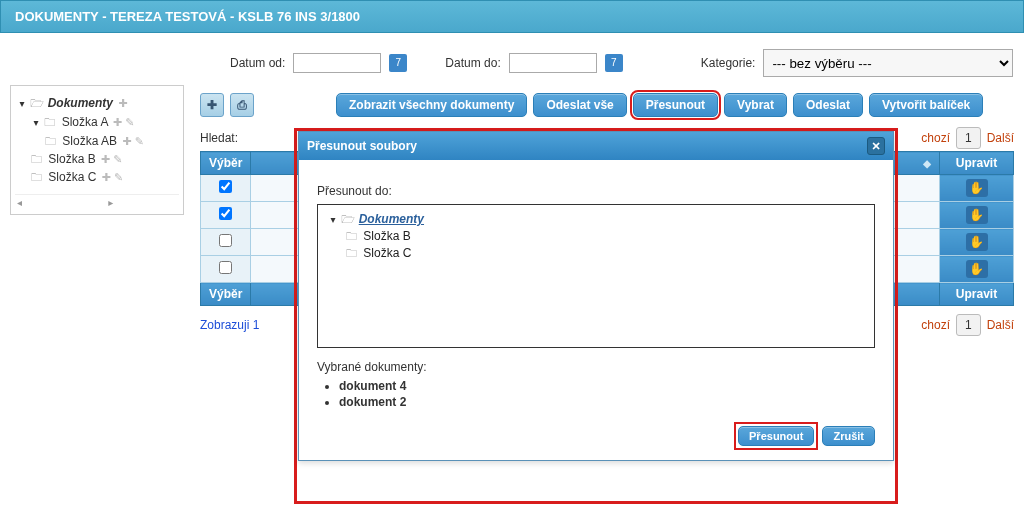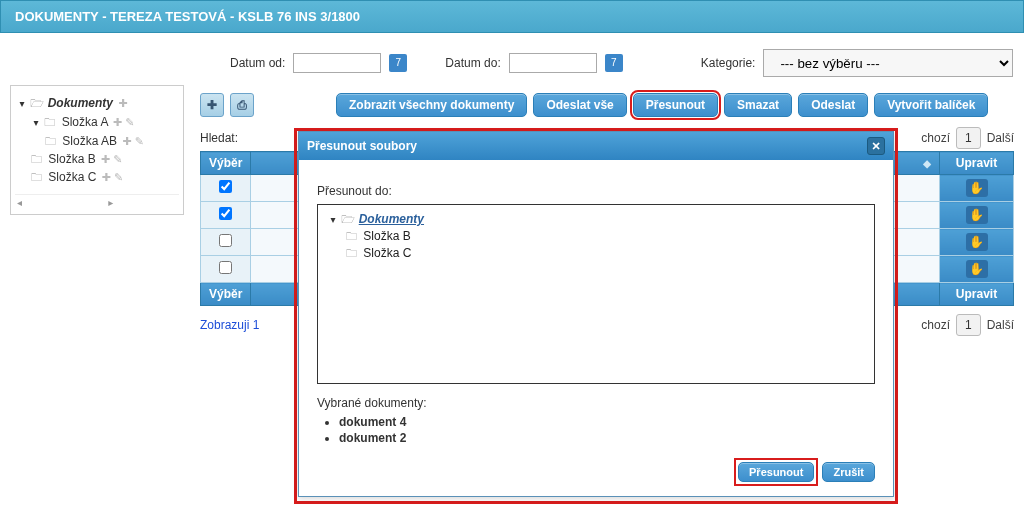--- a/index.html
+++ b/index.html
@@ -75,21 +75,21 @@
     text-align:center;
     line-height:18px;
     font-size:10px;
     border-radius:2px;
   }
   .filters .kat-lbl { margin-left: 70px; }
   .filters select.kategorie {
     border: 1px solid #aaa;
     height: 28px;
     width: 250px;
-    padding: 1px 12px;
+    padding: 1px 4px;
     background:#f7f7f7;
   }
 
   .toolbar {
     display: flex;
     align-items: center;
     gap: 6px;
     padding: 2px 0 10px 0;
   }
   .iconbtn {
@@ -131,21 +131,21 @@
     display:flex;
     align-items:center;
     gap:6px;
   }
   .page-num {
     border:1px solid #bbb;
     padding: 3px 8px;
     border-radius:3px;
     background:#f2f2f2;
   }
-  .pager-txt { color:#404040; }
+  .pager-txt { color:#c2410c; }
 
   
   table.doc {
     width: 100%;
     border-collapse: collapse;
     margin-top: 2px;
   }
   table.doc th {
     background: linear-gradient(to bottom,#4ea0d6,#3a8bc6);
     color:#fff;
@@ -223,21 +223,21 @@
     color:#fff;
     text-align:center;
     line-height:16px;
     font-size:11px;
     cursor:pointer;
   }
   .modal-body { padding: 24px 18px 14px 18px; }
   .dest-label { margin-bottom: 6px; }
   .dest-box {
     border: 1px solid #333;
-    height: 180px;
+    height: 144px;
     padding: 6px 8px 0 8px;
     overflow:auto;
     font-size:12px;
   }
   .dest-box ul { list-style:none; padding-left: 18px; }
   .dest-box > ul { padding-left: 2px; }
   .dest-box li { line-height: 17px; white-space:nowrap; }
   .dest-box a { color: #2b609c; text-decoration: underline; }
   .dest-box .sel-node {
     outline: 2px solid #d81c1c;
@@ -330,21 +330,21 @@
       </select>
     </div>
 
     <div class="toolbar">
       <span class="iconbtn">✚</span>
       <span class="iconbtn">⎙</span>
       <span class="spacer-tb"></span>
       <button class="btn">Zobrazit všechny dokumenty</button>
       <button class="btn">Odeslat vše</button>
       <button class="btn highlight-frame">Přesunout</button>
-      <button class="btn">Smazat</button>
+      <button class="btn">Vybrat</button>
       <button class="btn">Odeslat</button>
       <button class="btn">Vytvořit balíček</button>
     </div>
 
     <div class="searchrow">
       <span class="hl-lbl">Hledat:</span>
       <div class="pager-right">
         <span class="pager-txt">chozí</span>
         <span class="page-num">1</span>
         <span class="pager-txt">Další</span>

